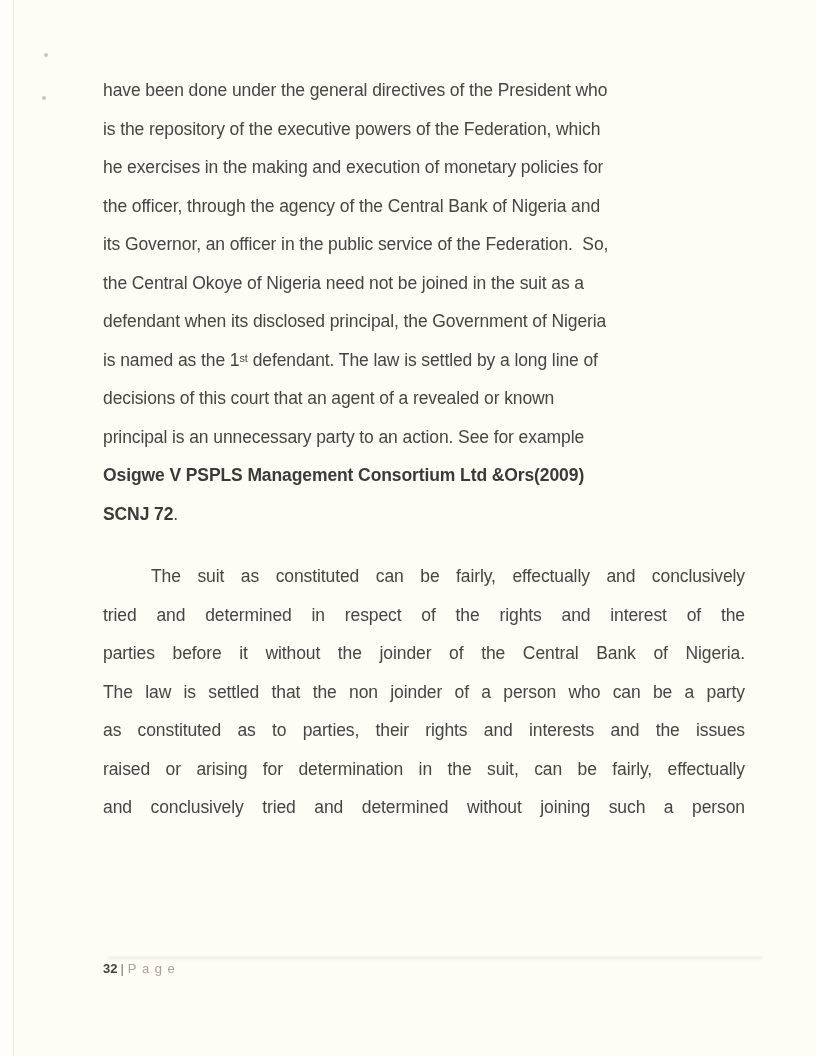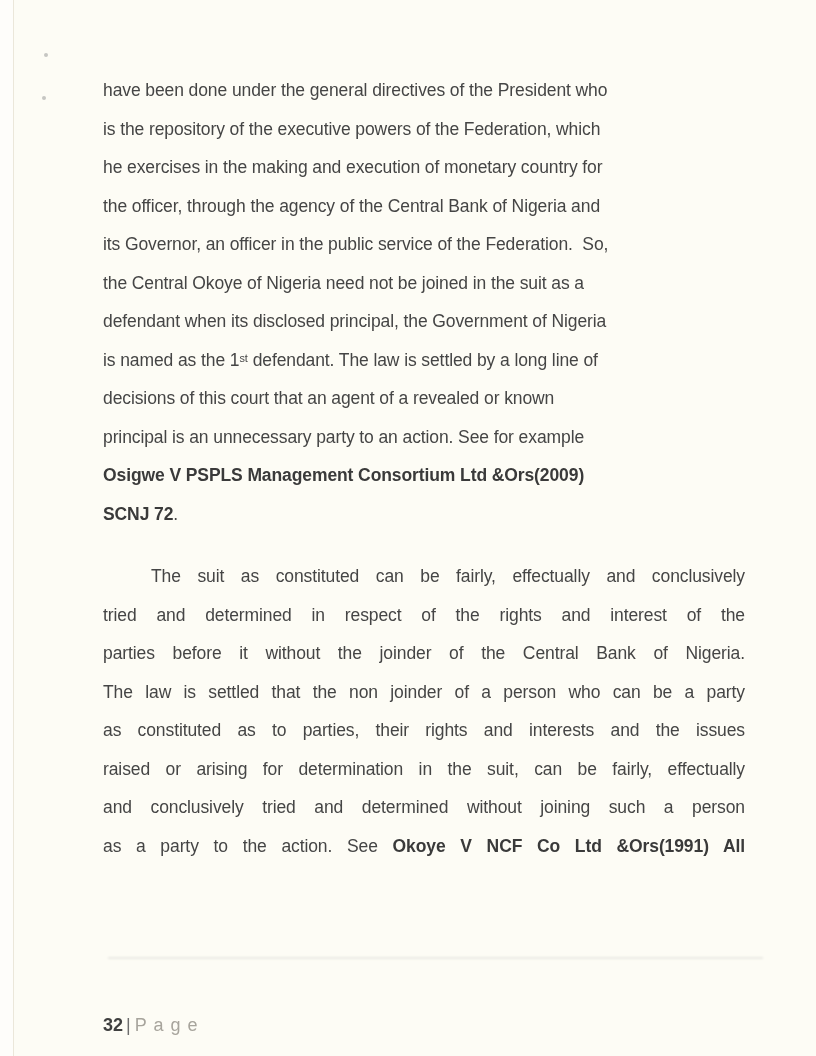--- a/index.html
+++ b/index.html
@@ -40,60 +40,59 @@
   .para-2{margin-top:24px;}
   .para-2 .line{text-align:justify;text-align-last:justify;}
   .para-2 .line:first-child{text-indent:48px;}
   .b{font-weight:bold;color:var(--bold-text);}
   sup.sup{font-size:.62em;vertical-align:.4em;line-height:0;letter-spacing:0;}
   .footer-rule{
     position:absolute;left:108px;top:957px;width:655px;height:2px;
     background:#c9c9c4;opacity:.35;filter:blur(.8px);
   }
   .footer{
-    position:absolute;left:103px;top:1017px;
-    font-size:18px;line-height:16px;
+    position:absolute;left:103px;top:961px;
+    font-size:13px;line-height:16px;
   }
   .footer .pnum{font-weight:bold;color:var(--footer-number);letter-spacing:0;}
   .footer .psep{color:var(--footer-separator);margin:0 4px 0 3px;}
   .footer .plabel{color:var(--footer-muted);letter-spacing:1px;}
 </style>
 </head>
 <body>
 
 <div class="page">
 
   <div class="edge-strip"></div>
   <div class="speck speck-1"></div>
   <div class="speck speck-2"></div>
 
   <div class="content">
     <div class="para-1">
         <div class="line"><span class="">have been done under the general directives of the President who</span></div>
         <div class="line"><span class="">is the repository of the executive powers of the Federation, which</span></div>
-        <div class="line"><span class="">he exercises in the making and execution of monetary country for</span></div>
+        <div class="line"><span class="">he exercises in the making and execution of monetary policies for</span></div>
         <div class="line"><span class="">the officer, through the agency of the Central Bank of Nigeria and</span></div>
         <div class="line"><span class="">its Governor, an officer in the public service of the Federation.&nbsp; So,</span></div>
         <div class="line"><span class="">the Central Okoye of Nigeria need not be joined in the suit as a</span></div>
         <div class="line"><span class="">defendant when its disclosed principal, the Government of Nigeria</span></div>
         <div class="line"><span class="">is named as the 1</span><sup class="sup">st</sup><span class=""> defendant. The law is settled by a long line of</span></div>
         <div class="line"><span class="">decisions of this court that an agent of a revealed or known</span></div>
         <div class="line"><span class="">principal is an unnecessary party to an action. See for example</span></div>
         <div class="line"><span class="b ">Osigwe V PSPLS Management Consortium Ltd &amp;Ors(2009)</span></div>
         <div class="line"><span class="b ">SCNJ 72</span><span class="">.</span></div>
       </div>
     <div class="para-2">
         <div class="line"><span class="">The suit as constituted can be fairly, effectually and conclusively</span></div>
         <div class="line"><span class="">tried and determined in respect of the rights and interest of the</span></div>
         <div class="line"><span class="">parties before it without the joinder of the Central Bank of Nigeria.</span></div>
         <div class="line"><span class="">The law is settled that the non joinder of a person who can be a party</span></div>
         <div class="line"><span class="">as constituted as to parties, their rights and interests and the issues</span></div>
         <div class="line"><span class="">raised or arising for determination in the suit, can be fairly, effectually</span></div>
         <div class="line"><span class="">and conclusively tried and determined without joining such a person</span></div>
-        <div class="line"><span class="">as a party to the action. See </span><span class="b ">Okoye V NCF Co Ltd &amp;Ors(1991) All</span></div>
       </div>
   </div>
 
   <div class="footer-rule"></div>
 
   <div class="footer">
     <span class="pnum">32</span><span class="psep">|</span><span class="plabel">P a g e</span>
   </div>
 
 </div>

